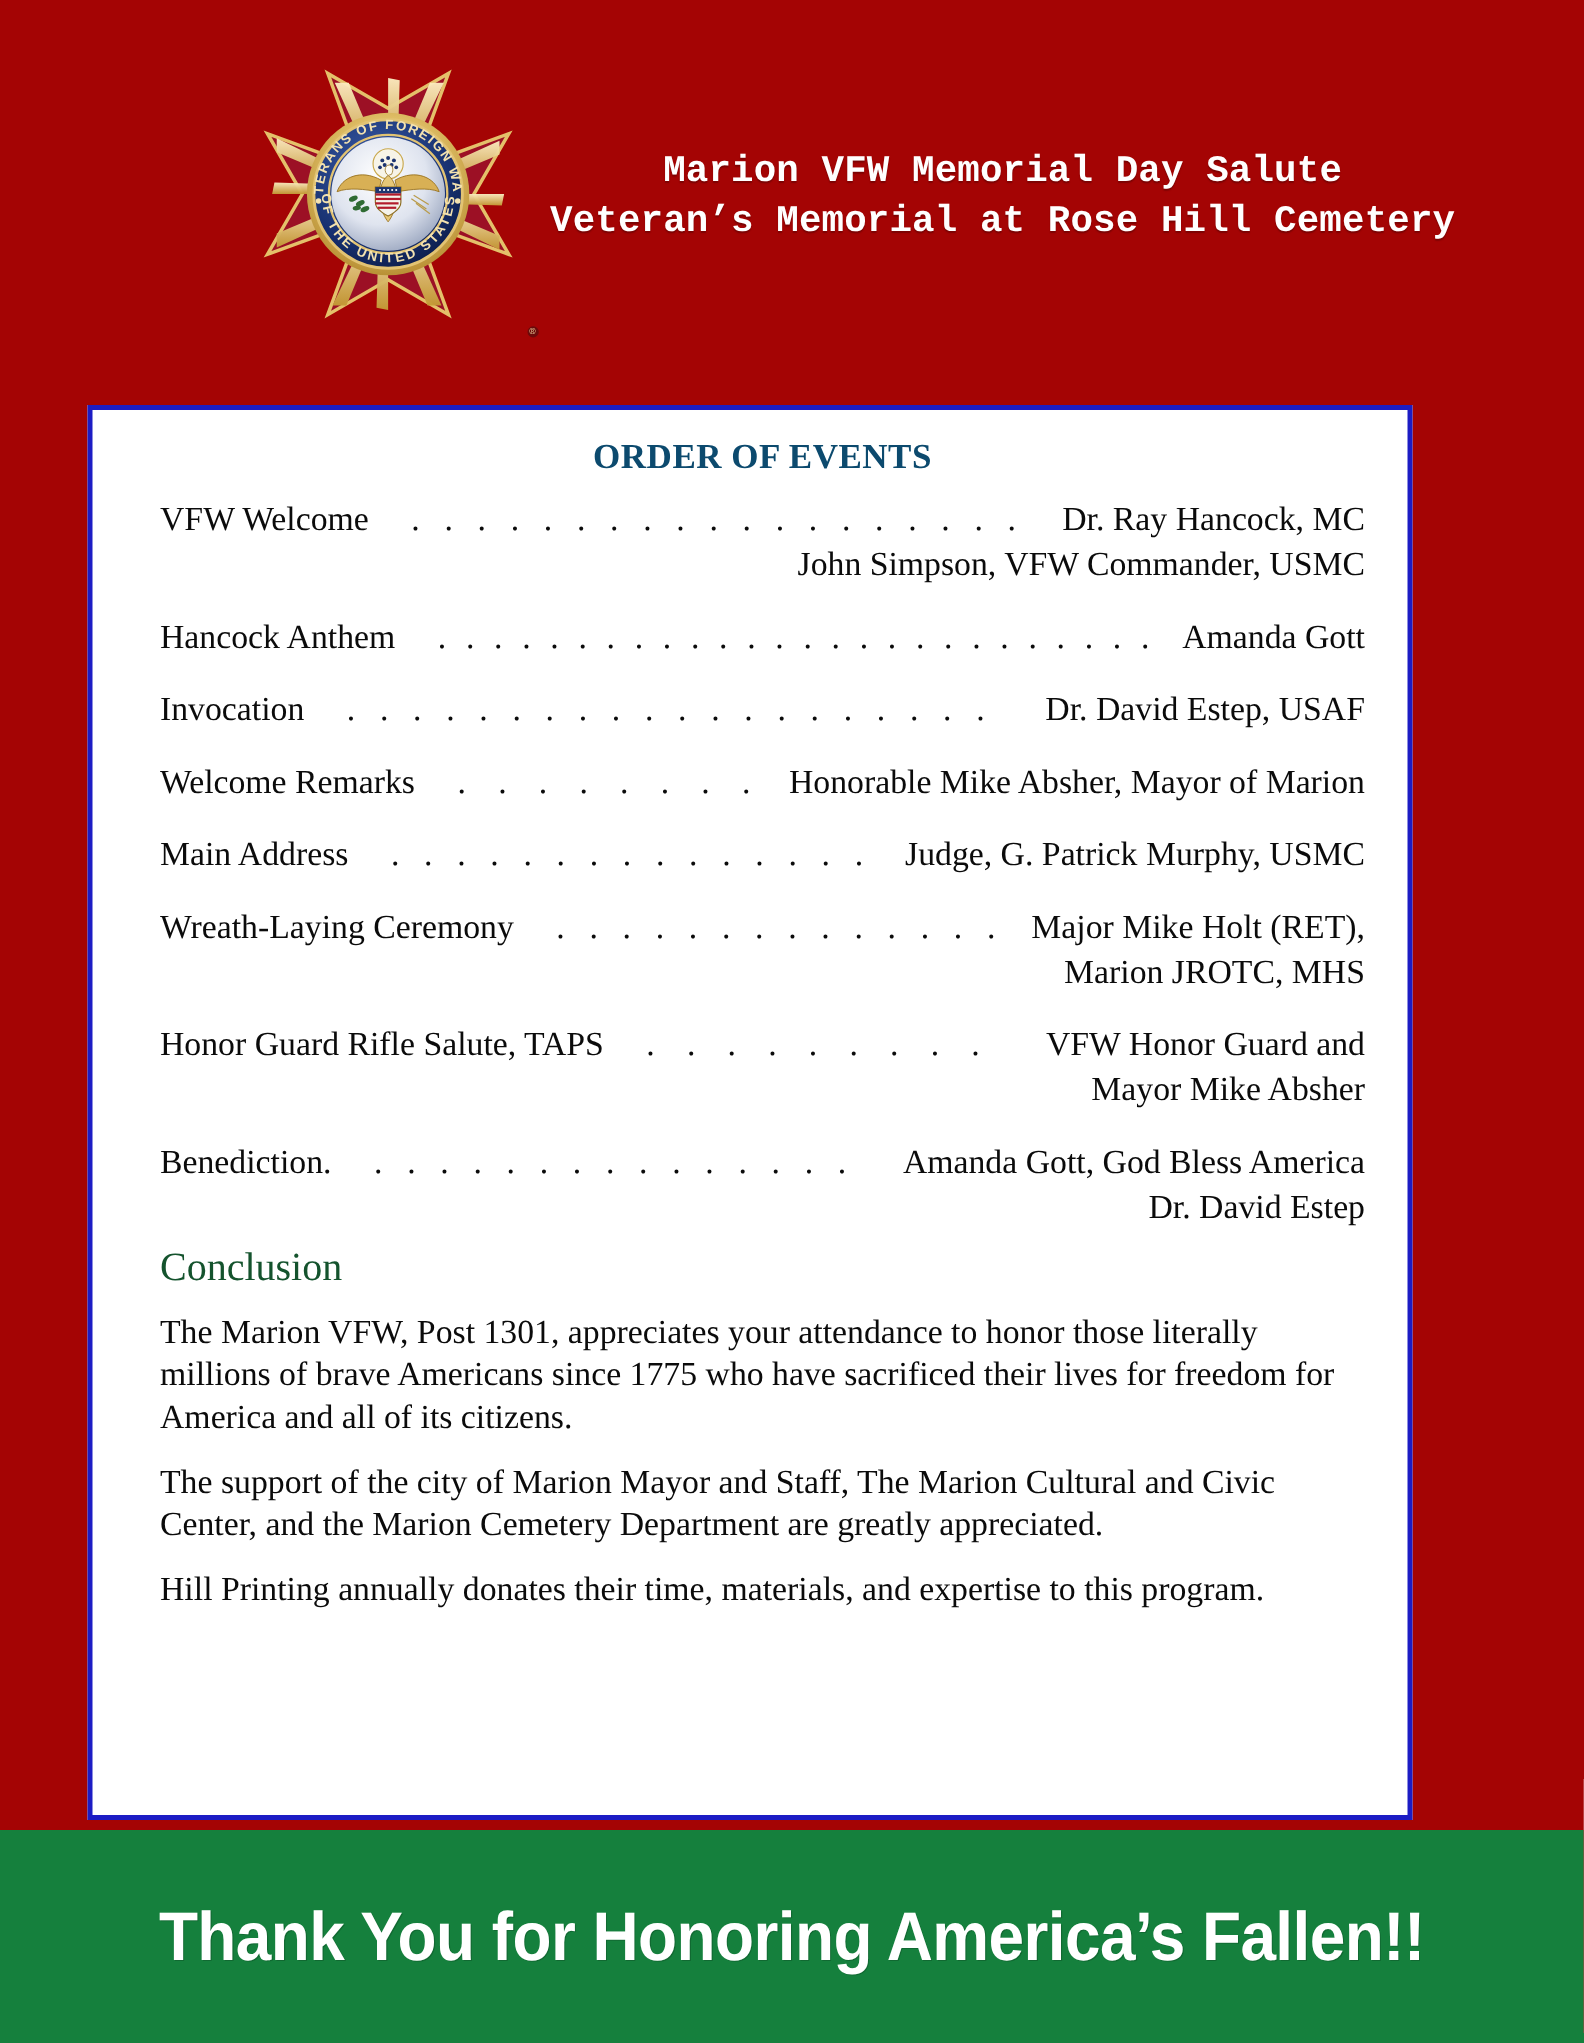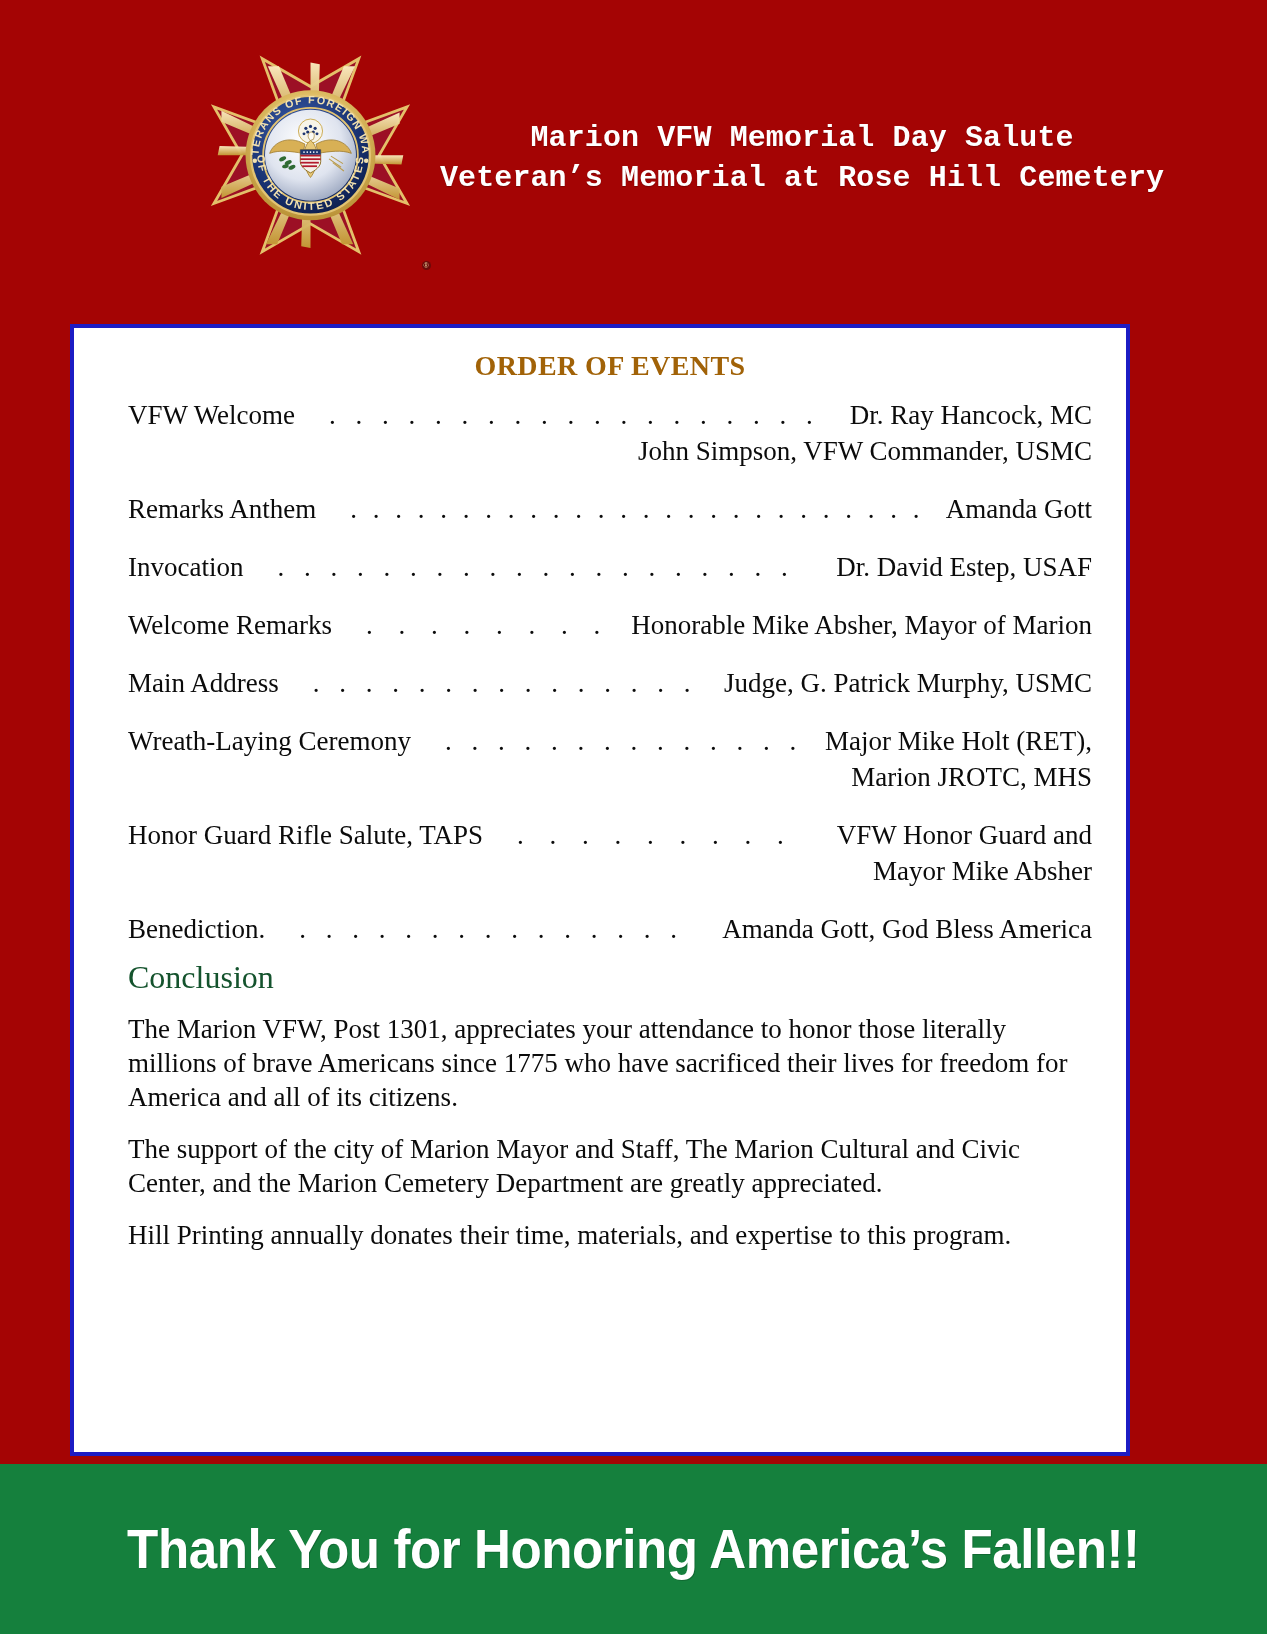--- a/index.html
+++ b/index.html
@@ -81,21 +81,21 @@
     padding: 22px 34px 12px 54px;
     box-sizing: border-box;
     height: 100%;
   }
 
   .panel-title {
     text-align: center;
     font-weight: bold;
     font-size: 28px;
     letter-spacing: 0.4px;
-    color: #a16207;
+    color: #0c4a6e;
     margin-bottom: 16px;
   }
 
   
   .events { margin: 0; }
   .event {
     margin-bottom: 24px;
     font-size: 27px;
     line-height: 34px;
     color: #0b0b0b;
@@ -310,21 +310,21 @@
         <div class="event-line">
           <span class="ev-label">VFW Welcome</span>
           <span class="ev-dots">. . . . . . . . . . . . . . . . . . . . . . . .</span>
           <span class="ev-value">Dr. Ray Hancock, MC</span>
         </div>
         <div class="ev-sub">John Simpson, VFW Commander, USMC</div>
       </div>
 
       <div class="event">
         <div class="event-line">
-          <span class="ev-label">Remarks Anthem</span>
+          <span class="ev-label">Hancock Anthem</span>
           <span class="ev-dots tight">. . . . . . . . . . . . . . . . . . . . . . . . . . . . . . .</span>
           <span class="ev-value">Amanda Gott</span>
         </div>
       </div>
 
       <div class="event">
         <div class="event-line">
           <span class="ev-label">Invocation</span>
           <span class="ev-dots">. . . . . . . . . . . . . . . . . . . . . . . . . . . .</span>
           <span class="ev-value">Dr. David Estep, USAF</span>
@@ -364,20 +364,21 @@
         </div>
         <div class="ev-sub">Mayor Mike Absher</div>
       </div>
 
       <div class="event">
         <div class="event-line">
           <span class="ev-label">Benediction.</span>
           <span class="ev-dots">. . . . . . . . . . . . . . . . . . .</span>
           <span class="ev-value">Amanda Gott, God Bless America</span>
         </div>
+        <div class="ev-sub">Dr. David Estep</div>
       </div>
 
     </div>
 
     <div class="conclusion-head">Conclusion</div>
 
     <p class="para">The Marion VFW, Post 1301, appreciates your attendance to honor those literally millions of brave Americans since 1775 who have sacrificed their lives for freedom for America and all of its citizens.</p>
     <p class="para">The support of the city of Marion Mayor and Staff, The Marion Cultural and Civic Center, and the Marion Cemetery Department are greatly appreciated.</p>
     <p class="para">Hill Printing annually donates their time, materials, and expertise to this program.</p>
 

